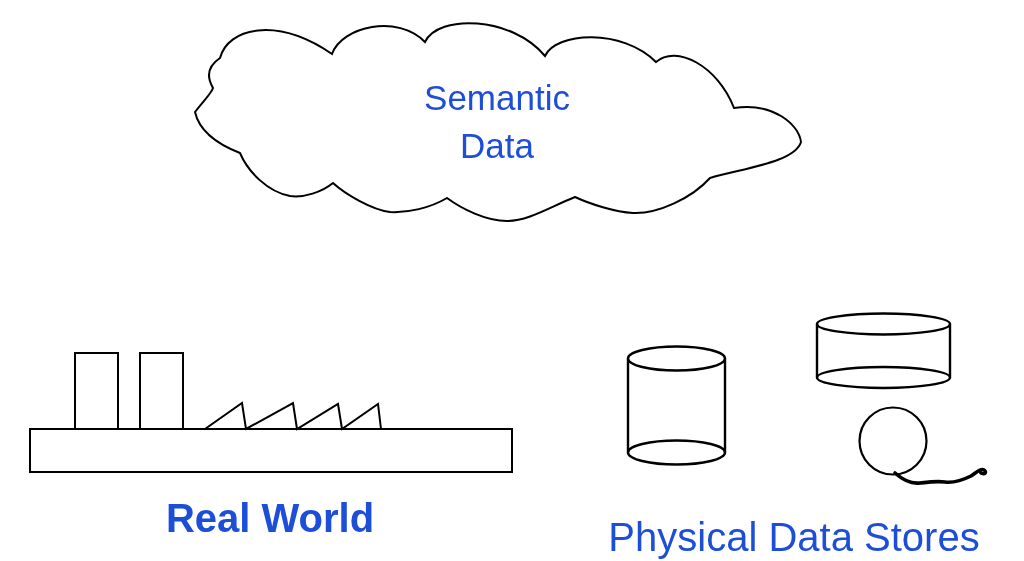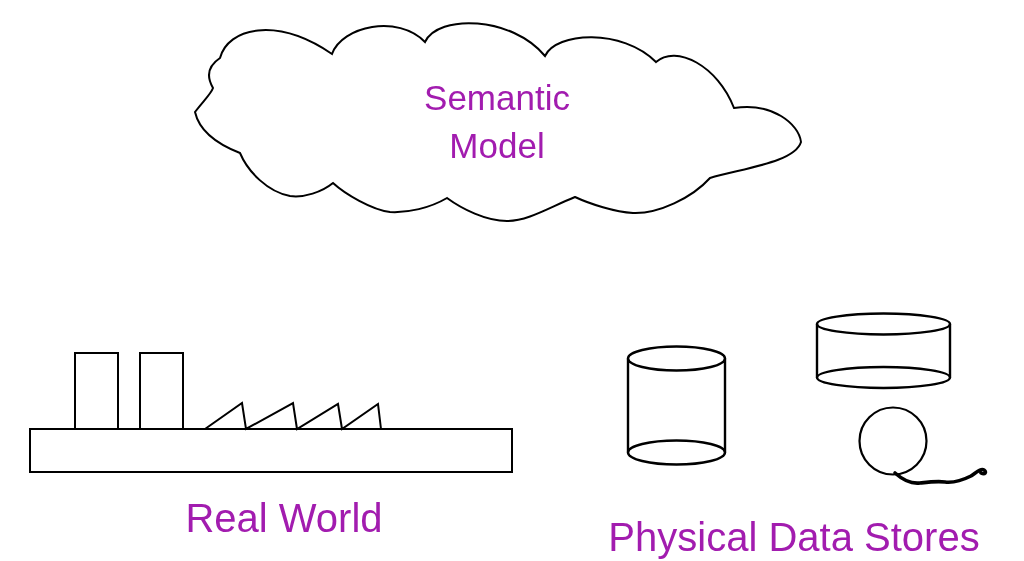--- a/index.html
+++ b/index.html
@@ -18,40 +18,40 @@
   }
   .diagram-svg {
     position: absolute;
     left: 0;
     top: 0;
     width: 1024px;
     height: 561px;
   }
   .label {
     position: absolute;
-    color: #a21caf;
+    color: #1d4ed8;
     -webkit-user-select: none;
     user-select: none;
   }
   .cloud-label {
     left: 497px;
     top: 74px;
     transform: translateX(-50%);
     font-size: 35px;
     line-height: 48px;
     text-align: center;
     white-space: nowrap;
   }
   .bottom-label {
     transform: translateX(-50%);
     font-size: 40px;
     line-height: 1.1;
     white-space: nowrap;
   }
-  .real-world-label { left: 284px; top: 496px; }
+  .real-world-label { left: 270px; top: 496px; font-weight: bold; }
   .physical-label  { left: 794px; top: 515px; }
 </style>
 </head>
 <body>
 
 <div class="canvas">
 
   <svg class="diagram-svg" viewBox="0 0 1024 561" xmlns="http://www.w3.org/2000/svg">
     <g fill="none" stroke="#000000" stroke-width="2" stroke-linejoin="miter">
 
@@ -107,20 +107,20 @@
               C 954,483 963,480 971,476
               C 977,472 981,468 984,470
               C 987,472 985,475 981,473"></path>
       </g>
 
     </g>
   </svg>
 
   <div class="label cloud-label">
     <div>Semantic</div>
-    <div>Model</div>
+    <div>Data</div>
   </div>
 
   <div class="label bottom-label real-world-label">Real World</div>
 
   <div class="label bottom-label physical-label">Physical Data Stores</div>
 
 </div>
 
 </body></html>

